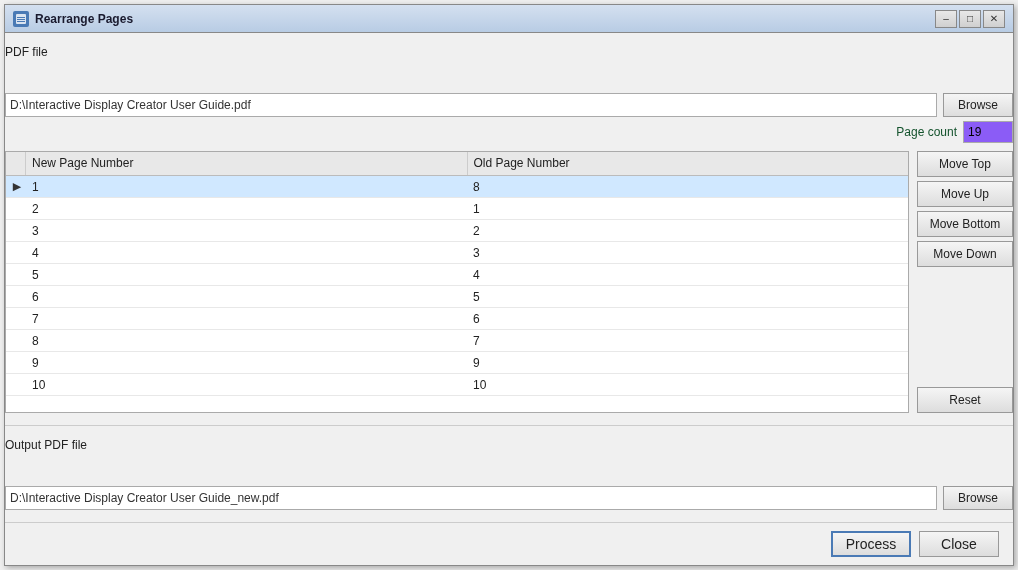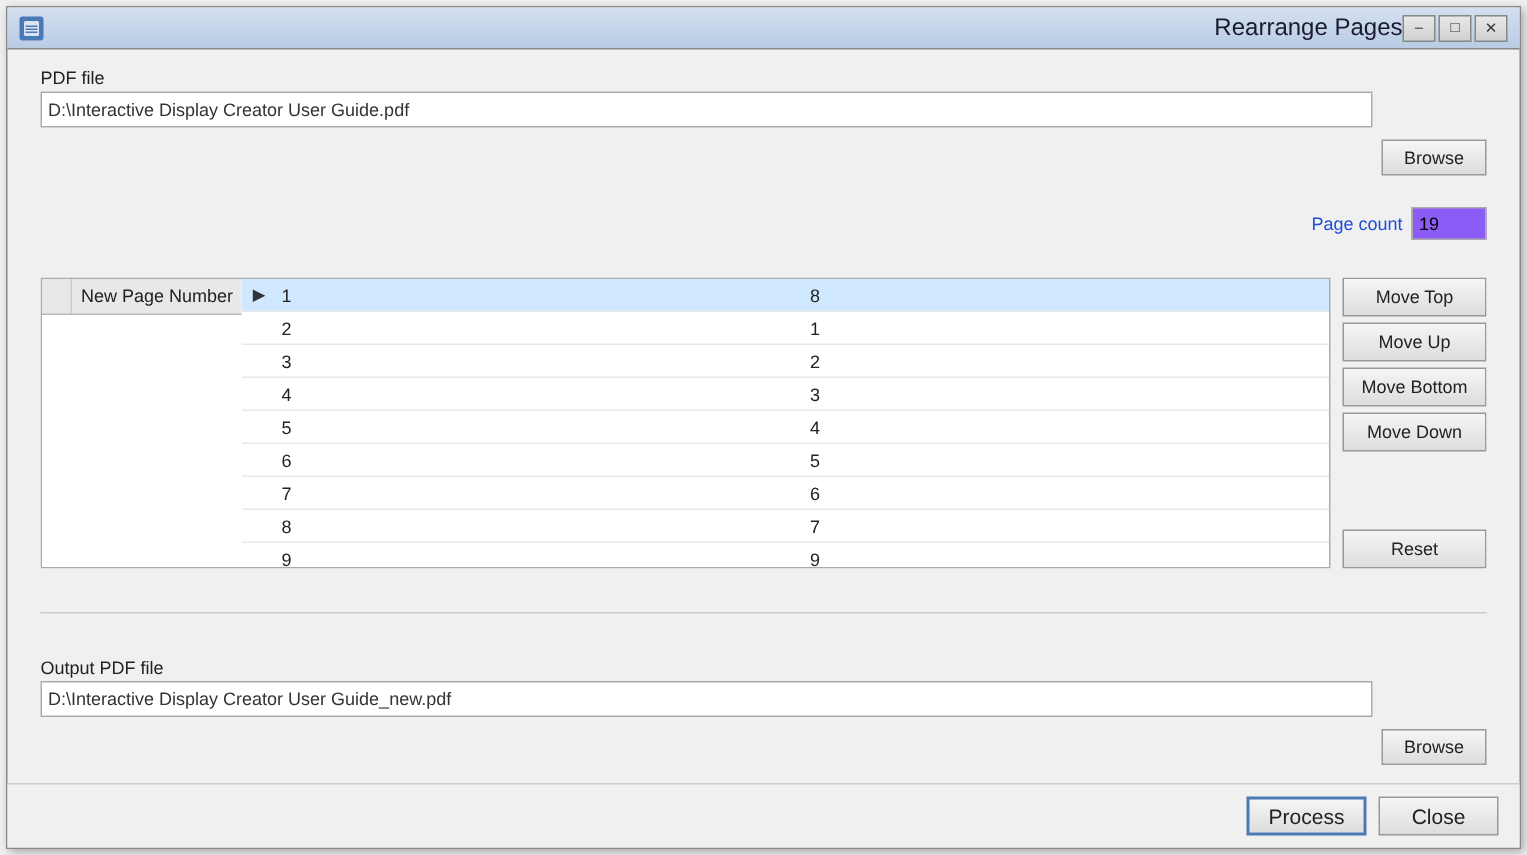--- a/index.html
+++ b/index.html
@@ -47,25 +47,24 @@
       background: #4a7ab5;
       border-radius: 2px;
       display: flex;
       align-items: center;
       justify-content: center;
       color: white;
       font-size: 9px;
     }
 
     .title-bar-text {
-      font-size: 16px;
-      font-weight: normal;
+      font-size: 12px;
+      font-weight: bold;
       color: #1a1a2e;
       flex: 1;
-      text-align: right;
     }
 
     .title-bar-buttons {
       display: flex;
       gap: 2px;
     }
 
     .title-btn {
       width: 22px;
       height: 18px;
@@ -74,36 +73,36 @@
       cursor: pointer;
       display: flex;
       align-items: center;
       justify-content: center;
       font-size: 10px;
       color: #333;
     }
 
     .content {
       flex: 1;
-      padding: 12px 22px;
+      padding: 12px 0;
       display: flex;
       flex-direction: column;
-      gap: 25px;
+      gap: 8px;
       overflow: hidden;
     }
 
     .section-label {
       font-size: 12px;
       color: #222;
       margin-bottom: 2px;
     }
 
     .file-row {
       display: flex;
-      align-items: flex-start;
+      align-items: flex-end;
       gap: 6px;
     }
 
     .file-input {
       flex: 1;
       height: 24px;
       border: 1px solid #aaa;
       background: white;
       padding: 2px 4px;
       font-size: 12px;
@@ -124,21 +123,21 @@
     .page-count-row {
       display: flex;
       align-items: center;
       justify-content: flex-end;
       gap: 6px;
       margin-top: -4px;
     }
 
     .page-count-label {
       font-size: 12px;
-      color: #1d4ed8;
+      color: #14532d;
     }
 
     .page-count-input {
       width: 50px;
       height: 22px;
       border: 1px solid #aaa;
       background: #8b5cf6;
       padding: 2px 4px;
       font-size: 12px;
       text-align: left;
@@ -150,21 +149,21 @@
       flex: 1;
       overflow: hidden;
     }
 
     .table-container {
       flex: 1;
       border: 1px solid #aaa;
       background: white;
       overflow: hidden;
       display: flex;
-      flex-direction: row;
+      flex-direction: column;
     }
 
     .table-header {
       display: flex;
       background: #e8e8e8;
       border-bottom: 1px solid #bbb;
       height: 24px;
     }
 
     .th {
@@ -323,20 +322,21 @@
     <div class="page-count-row">
       <span class="page-count-label">Page count</span>
       <input class="page-count-input" type="text" value="19" style="">
     </div>
 
     <div class="table-area">
       <div class="table-container">
         <div class="table-header">
           <div style="width:20px; flex-shrink:0; border-right:1px solid #ccc;"></div>
           <div class="th">New Page Number</div>
+          <div class="th">Old Page Number</div>
         </div>
         <div class="table-body" id="table-body">
         <div class="table-row selected">
               <div class="row-indicator">▶</div>
               <div class="td">1</div>
               <div class="td">8</div>
             </div>
             <div class="table-row">
               <div class="row-indicator"></div>
               <div class="td">2</div>

